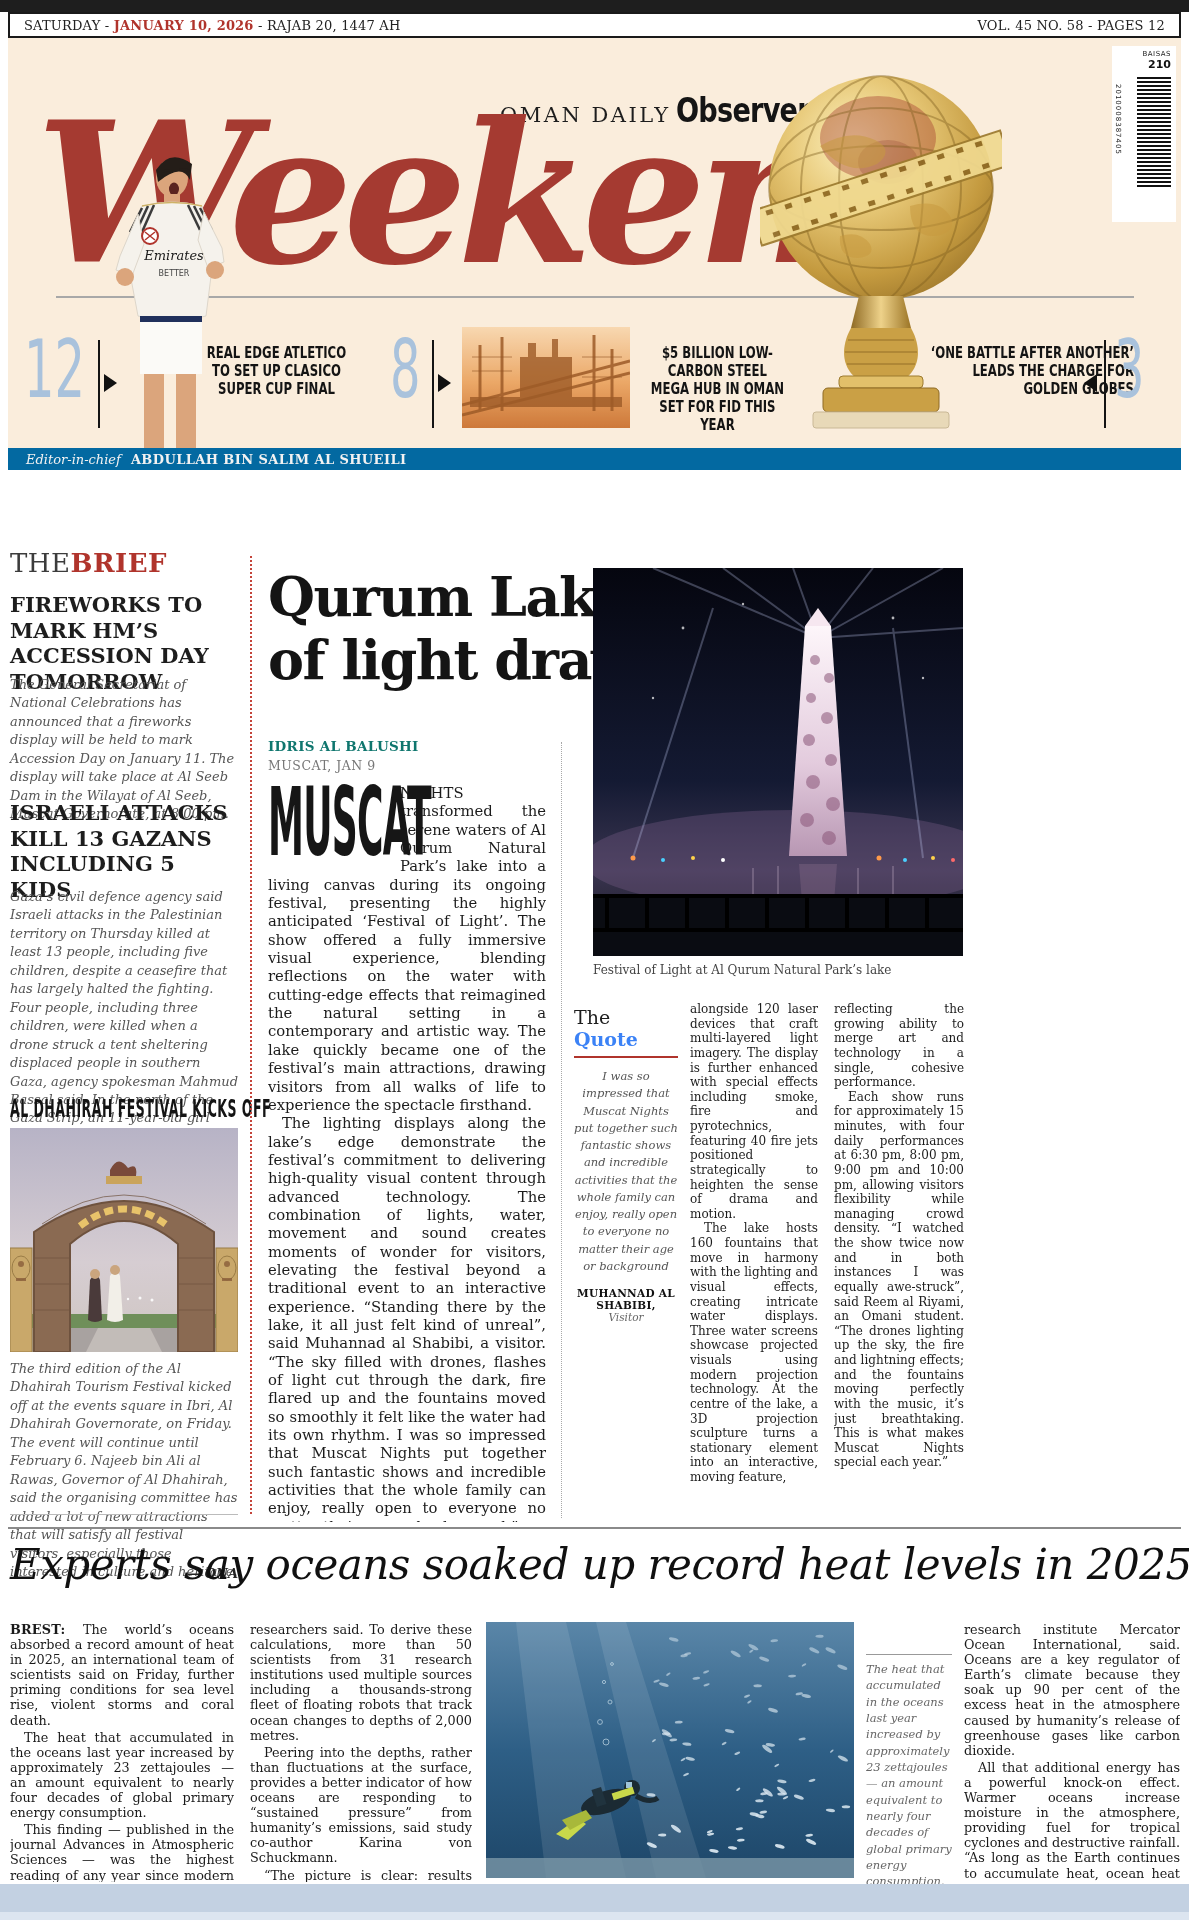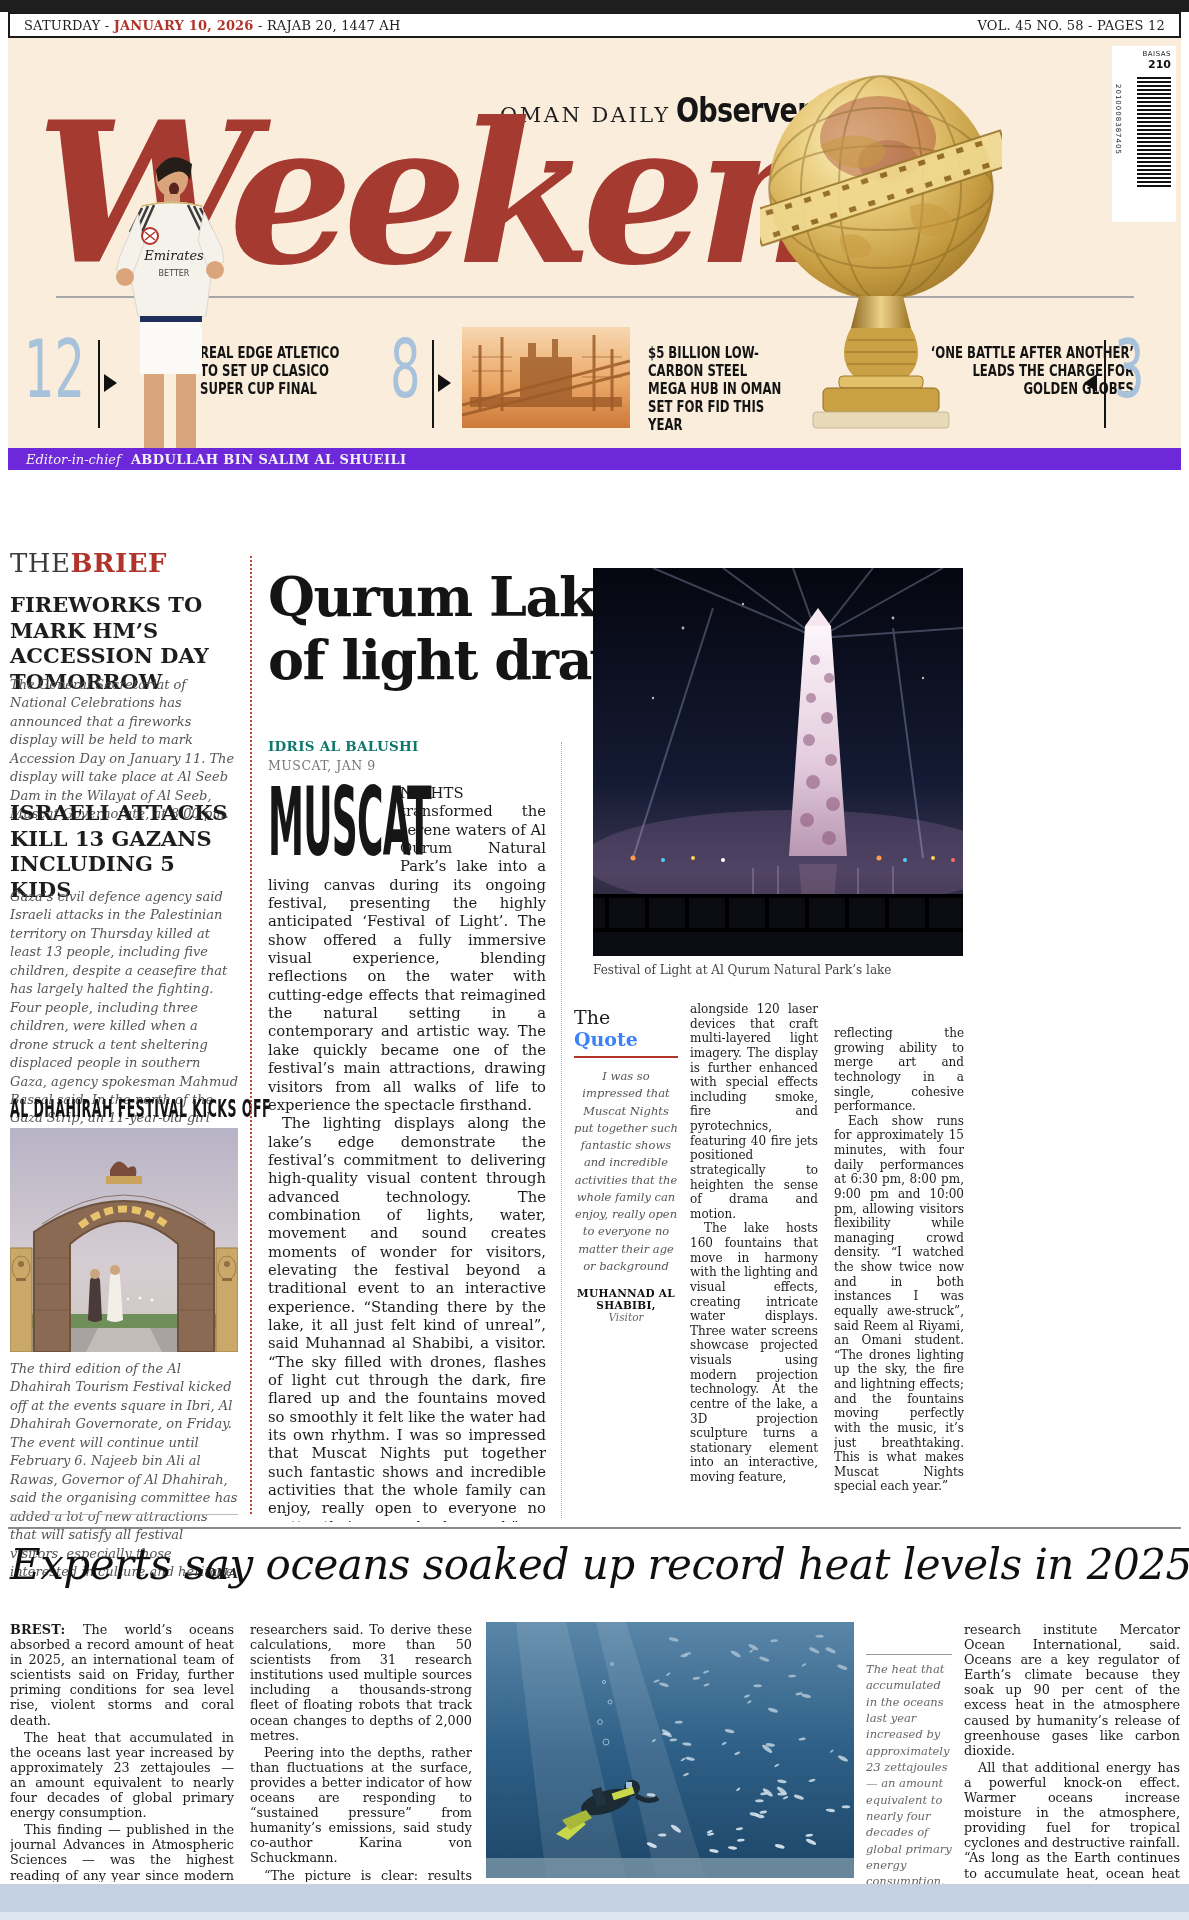--- a/index.html
+++ b/index.html
@@ -15,35 +15,35 @@
   .masthead{background:#faeddc;}
   .kicker{font-size:21px;letter-spacing:2.5px;color:#1d1d1d;}
   .brand{font-family:"DejaVu Sans",sans-serif;font-weight:bold;font-size:34px;color:#151515;
          display:inline-block;transform:scaleX(.8);transform-origin:0 80%;letter-spacing:-1px;}
   .weekend{font-style:italic;font-weight:bold;font-size:195px;line-height:1;color:#a53a31;letter-spacing:-10px;
            white-space:nowrap;}
   .tnum{font-family:"DejaVu Sans",sans-serif;font-size:80px;line-height:.9;color:#a9c2dc;
         display:inline-block;transform:scaleX(.6);transform-origin:0 0;}
   .vbar{width:2px;background:#141414;}
   .teasertxt{font-family:"DejaVu Sans",sans-serif;font-weight:bold;font-size:15px;line-height:1.2;color:#141414;
-             text-transform:uppercase;}
+             text-transform:uppercase;text-align:center;}
   .cxl{display:inline-block;transform:scaleX(.78);transform-origin:0 0;}
   .cxr{display:inline-block;transform:scaleX(.78);transform-origin:100% 0;text-align:right;}
   .arr-r{width:0;height:0;border-top:9px solid transparent;border-bottom:9px solid transparent;border-left:13px solid #111;}
   .arr-l{width:0;height:0;border-top:9px solid transparent;border-bottom:9px solid transparent;border-right:13px solid #111;}
   .divline{height:2px;background:#a8a8a8;}
   .barcodebox{background:#fff;padding:4px 5px;box-sizing:border-box;text-align:right;
               font-family:"DejaVu Sans",sans-serif;}
   .baisas{font-size:7px;letter-spacing:.5px;color:#222;}
   .price{font-size:11px;font-weight:bold;color:#111;}
   .bars{width:34px;height:112px;margin:6px 0 0 auto;
         background:repeating-linear-gradient(180deg,#111 0 2px,#fff 2px 4px);}
   .bcnum{position:absolute;left:2px;top:38px;font-size:7px;color:#222;writing-mode:vertical-rl;letter-spacing:1px;}
   
-  .editor{background:#6d28d9;color:#f2f2f2;display:flex;align-items:center;padding-left:18px;box-sizing:border-box;
+  .editor{background:#0369a1;color:#f2f2f2;display:flex;align-items:center;padding-left:18px;box-sizing:border-box;
           font-size:13px;}
   .editor .lab{font-style:italic;margin-right:10px;}
   .editor .nm{font-weight:bold;letter-spacing:.4px;}
   
   .thebrief{font-size:26px;}
   .thebrief .t1{color:#3c3c3c;letter-spacing:.5px;}
   .thebrief .t2{color:#b0342c;font-weight:bold;letter-spacing:.5px;}
   .bh{font-weight:bold;font-size:21px;line-height:1.22;color:#1d1d1d;}
   .bbody{font-style:italic;font-size:13px;line-height:1.42;color:#555;}
   .bbody b{color:#222;margin-top:40px;}
@@ -451,21 +451,21 @@
       <rect x="332" y="330" width="4" height="34"></rect>
       <rect x="0" y="360" width="370" height="4"></rect>
     </g>
   </svg>
   <div class="ab caption" style="left:593px;top:962px;width:370px;">Festival of Light at Al Qurum Natural Park’s lake</div>
 
   <div class="ab body12" style="left:690px;top:1002px;width:128px;height:516px;overflow:hidden;">
     <p>alongside 120 laser devices that craft multi-layered light imagery. The display is further enhanced with special effects including smoke, fire and pyrotechnics, featuring 40 fire jets positioned strategically to heighten the sense of drama and motion.</p>
     <p class="ind">The lake hosts 160 fountains that move in harmony with the lighting and visual effects, creating intricate water displays. Three water screens showcase projected visuals using modern projection technology. At the centre of the lake, a 3D projection sculpture turns a stationary element into an interactive, moving feature,</p>
   </div>
-  <div class="ab body12" style="left:834px;top:1002px;width:130px;height:516px;overflow:hidden;margin-top:24px;">
+  <div class="ab body12" style="left:834px;top:1002px;width:130px;height:516px;overflow:hidden;">
     <p>reflecting the growing ability to merge art and technology in a single, cohesive performance.</p>
     <p class="ind">Each show runs for approximately 15 minutes, with four daily performances at 6:30 pm, 8:00 pm, 9:00 pm and 10:00 pm, allowing visitors flexibility while managing crowd density. “I watched the show twice now and in both instances I was equally awe-struck”, said Reem al Riyami, an Omani student. “The drones lighting up the sky, the fire and lightning effects; and the fountains moving perfectly with the music, it’s just breathtaking. This is what makes Muscat Nights special each year.”</p>
   </div>
 
   <div class="ab orule" style="left:8px;top:1527px;width:1173px;"></div>
   <div class="ab ohl" style="left:10px;top:1540px;">Experts say oceans soaked up record heat levels in 2025</div>
 
   <div class="ab obody" style="left:10px;top:1622px;width:224px;height:260px;overflow:hidden;">
     <p><b>BREST: </b><span>The world’s oceans absorbed a record amount of heat in 2025, an international team of scientists said on Friday, further priming conditions for sea level rise, violent storms and coral death.</span></p>
     <p class="ind">The heat that accumulated in the oceans last year increased by approximately 23 zettajoules — an amount equivalent to nearly four decades of global primary energy consumption.</p>

